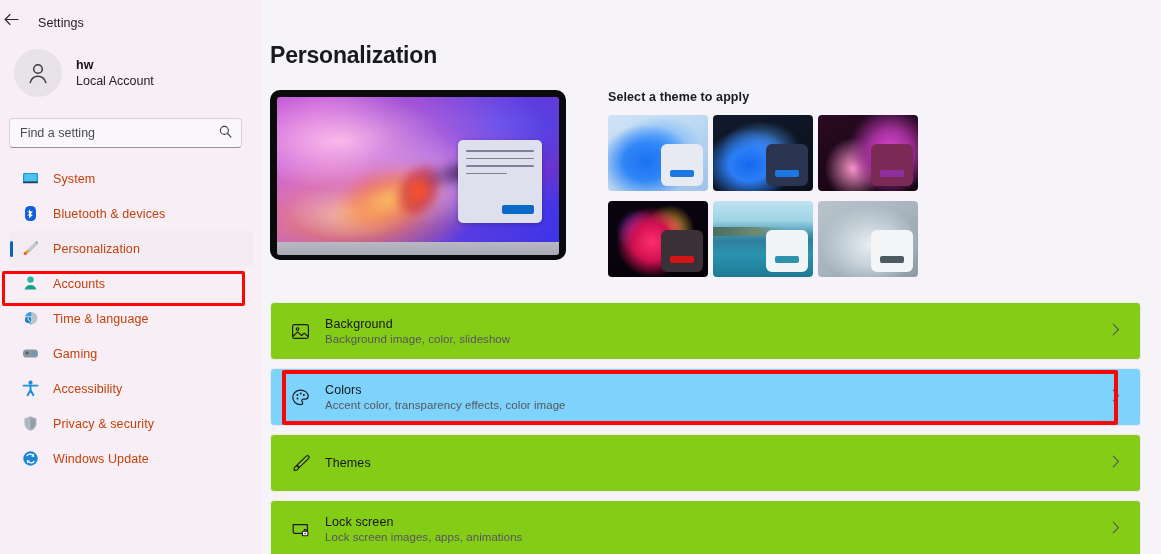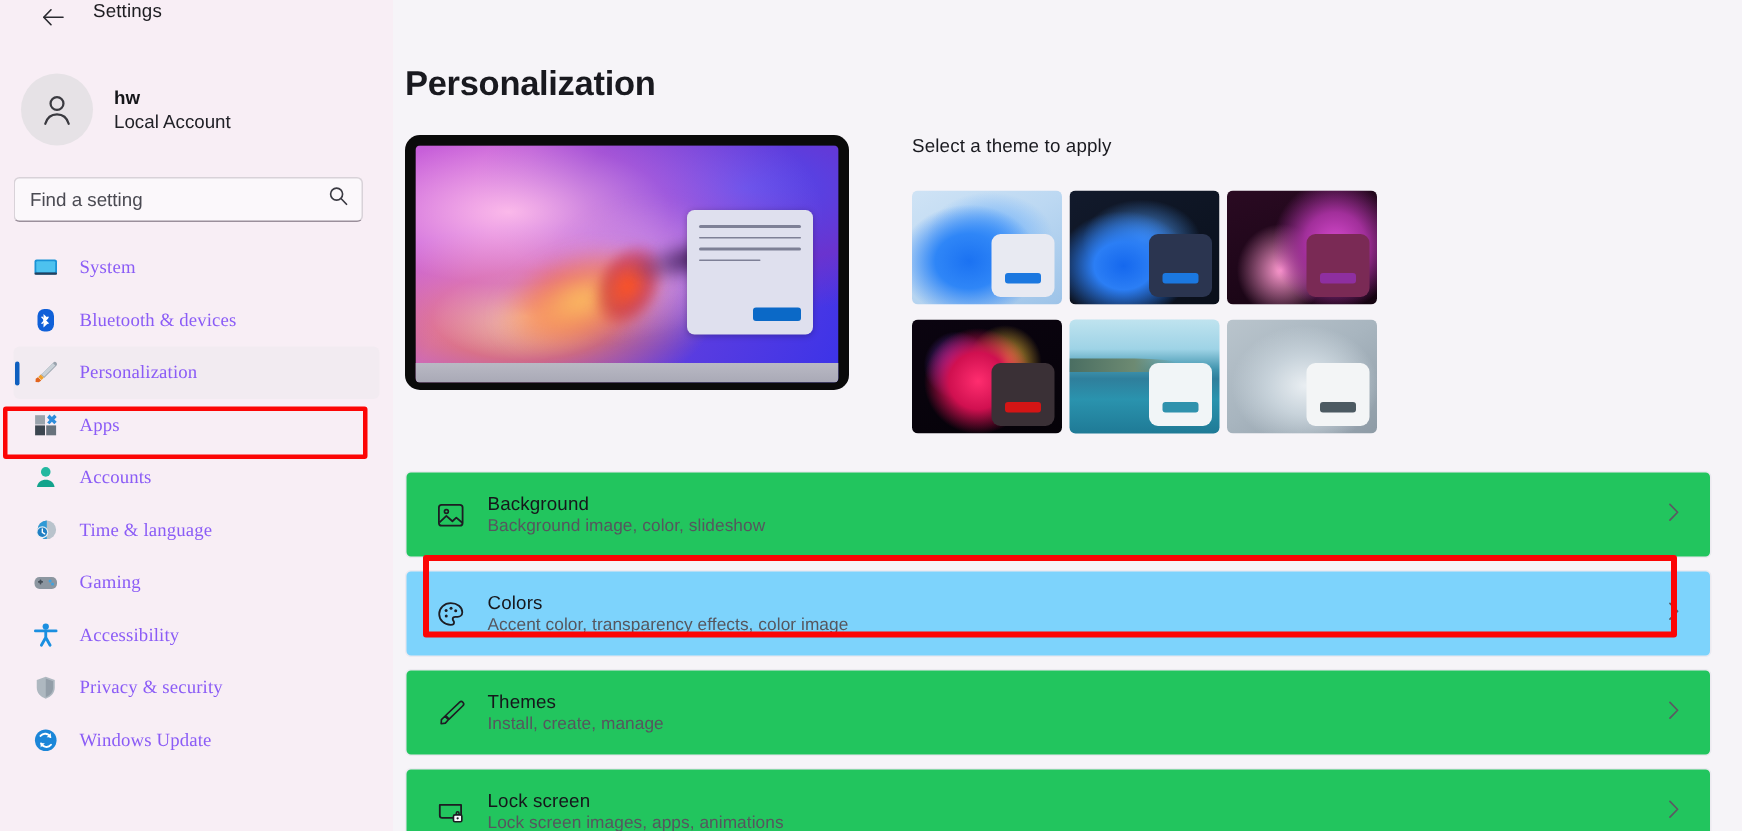--- a/index.html
+++ b/index.html
@@ -12,22 +12,22 @@
   #app { position: relative; width: 1161px; height: 554px; display: flex; }
 
   
   #sidebar {
     width: 262px; height: 554px;
     background: #f8eef5;
     flex: 0 0 262px;
     position: relative;
   }
   #titlebar {
-    height: 30px; display: flex; align-items: flex-start; gap: 16px;
-    padding-left: 24px;
+    height: 30px; display: flex; align-items: flex-end; gap: 16px;
+    padding-left: 0;
   }
   #back-btn {
     width: 22px; height: 22px; display: flex; align-items: center;
     justify-content: center; color: #2a2a30; font-size: 14px;
     border-radius: 4px;
   }
   #back-btn svg { display: block; }
   #app-title { font-size: 12.5px; color: #1c1c20; letter-spacing: .1px; }
 
   #account {
@@ -66,21 +66,21 @@
     position: relative; height: 35px; display: flex; align-items: center;
     gap: 14px; padding-left: 13px; border-radius: 4px; margin-bottom: 0px;
   }
   .nav-item.selected { background: #f2ebf1; }
   .nav-item.selected::before {
     content: ""; position: absolute; left: 1px; top: 50%;
     transform: translateY(-50%); width: 3px; height: 16px;
     background: #0f5fbf; border-radius: 2px;
   }
   .nav-icon { width: 17px; height: 17px; flex: 0 0 17px; display: block; }
-  .nav-label { font-size: 12.5px; color: #8b5cf6; letter-spacing: .1px; font-family: Liberation Serif, serif; }
+  .nav-label { font-size: 12.5px; color: #c2410c; letter-spacing: .1px; }
 
   
   #nav-hl {
     position: absolute; left: 2px; top: 271px;
     width: 243px; height: 35px;
     border: 3px solid #fc0505; border-radius: 2px;
     pointer-events: none;
   }
 
   
@@ -146,22 +146,22 @@
   .mw-line { height: 1.6px; background: #7e8096; margin-bottom: 6px; border-radius: 1px; }
   .mw-line.short { width: 60%; }
   #mw-btn {
     position: absolute; right: 8px; bottom: 9px; width: 32px; height: 9px;
     background: #0b69c7; border-radius: 2px;
   }
 
   
   #themes { padding-top: 0px; }
   #themes-label {
-    font-size: 12.5px; font-weight: normal; color: #1a1a20;
-    margin-bottom: 23px; letter-spacing: .1px;
+    font-size: 12.5px; font-weight: bold; color: #1a1a20;
+    margin-bottom: 11px; letter-spacing: .1px;
   }
   #theme-grid {
     display: grid; grid-template-columns: repeat(3, 100px);
     gap: 10px 5px;
   }
   .theme-card {
     width: 100px; height: 76px; border-radius: 4px; overflow: hidden;
     position: relative;
   }
   .tc-win {
@@ -211,21 +211,21 @@
   }
   #tb-5 {
     background:
       radial-gradient(70% 75% at 52% 58%, #e9eef2 0%, #c8d3db 34%, rgba(160,175,185,0) 70%),
       linear-gradient(145deg, #b9c4cc 0%, #a8b5bf 48%, #8e9ba6 100%);
   }
 
   
   #cards { padding: 25px 20px 0 8px; }
   .card {
-    height: 58px; background: #22c55e; border: 1px solid #eceaf0;
+    height: 58px; background: #84cc16; border: 1px solid #eceaf0;
     border-radius: 4px; margin-bottom: 8px;
     display: flex; align-items: center; padding: 0 16px 0 14px;
     position: relative;
   }
   .card.active { background: #7dd3fc; }
   .card-icon {
     width: 30px; flex: 0 0 30px; display: flex; align-items: center;
     justify-content: center; color: #1d1d23;
   }
   .card-text { flex: 1; display: flex; flex-direction: column; gap: 2px; margin-left: 10px; }
@@ -313,31 +313,20 @@
           <svg width="17" height="17" viewBox="0 0 17 17" aria-hidden="true">
             <path d="M13.6 1.6a1.5 1.5 0 012.1 2.1L7.4 12l-2.1-2.1 8.3-8.3z" fill="#9aa3ad"></path>
             <path d="M13.2 2l1.7 1.7-7.5 7.5-1.7-1.7L13.2 2z" fill="#c9d1d8"></path>
             <path d="M5.1 9.7l2.1 2.1-1.5 1.6-2.2-2.1 1.6-1.6z" fill="#f0a02a"></path>
             <path d="M3.3 11.5l2.2 2.1-1.6 1.3-2.2-.2.1-2.2 1.5-1z" fill="#e2641d"></path>
           </svg>
         </span>
         <span class="nav-label">Personalization</span>
       </div>
 
-      <div class="nav-item">
-        <span class="nav-icon">
-          <svg width="17" height="17" viewBox="0 0 17 17" aria-hidden="true">
-            <rect x="1.4" y="8.6" width="6.6" height="6.6" fill="#3c4650"></rect>
-            <rect x="8.8" y="8.6" width="6.6" height="6.6" fill="#68727c"></rect>
-            <rect x="1.4" y="1.8" width="6.6" height="6.2" fill="#9aa3ac"></rect>
-            <path d="M11 1.4l1.6 1.6 1.6-1.6 1.6 1.6-1.6 1.6 1.6 1.6-1.6 1.6-1.6-1.6-1.6 1.6L9.4 6.6 11 5 9.4 3.4 11 1.4z" fill="#2f8ddb"></path>
-          </svg>
-        </span>
-        <span class="nav-label">Apps</span>
-      </div>
 
       <div class="nav-item">
         <span class="nav-icon">
           <svg width="17" height="17" viewBox="0 0 17 17" aria-hidden="true">
             <circle cx="8.5" cy="4.6" r="3.2" fill="#23b8a0"></circle>
             <path d="M2.6 14.6c.6-3 3-4.7 5.9-4.7s5.3 1.7 5.9 4.7H2.6z" fill="#13a38c"></path>
           </svg>
         </span>
         <span class="nav-label">Accounts</span>
       </div>
@@ -515,21 +504,20 @@
 
       <div class="card">
         <span class="card-icon">
           <svg width="19" height="19" viewBox="0 0 19 19" fill="none" aria-hidden="true">
             <path d="M15.3 2.2a1.6 1.6 0 012.3 2.3L8.4 13.4 6.1 11l9.2-8.8z" stroke="#1d1d23" stroke-width="1.1" stroke-linejoin="round"></path>
             <path d="M5.6 11.5l2.3 2.3-2 2.3-2.8.4.2-2.8 2.3-2.2z" stroke="#1d1d23" stroke-width="1.1" stroke-linejoin="round"></path>
           </svg>
         </span>
         <span class="card-text">
           <span class="card-title">Themes</span>
-          <span class="card-sub">Install, create, manage</span>
         </span>
         <span class="card-chev">
           <svg width="8" height="13" viewBox="0 0 8 13" fill="none" aria-hidden="true">
             <path d="M1.3 1.2L6.4 6.5 1.3 11.8" stroke="#5a5a62" stroke-width="1.15" stroke-linecap="round" stroke-linejoin="round"></path>
           </svg>
         </span>
       </div>
 
       <div class="card">
         <span class="card-icon">

